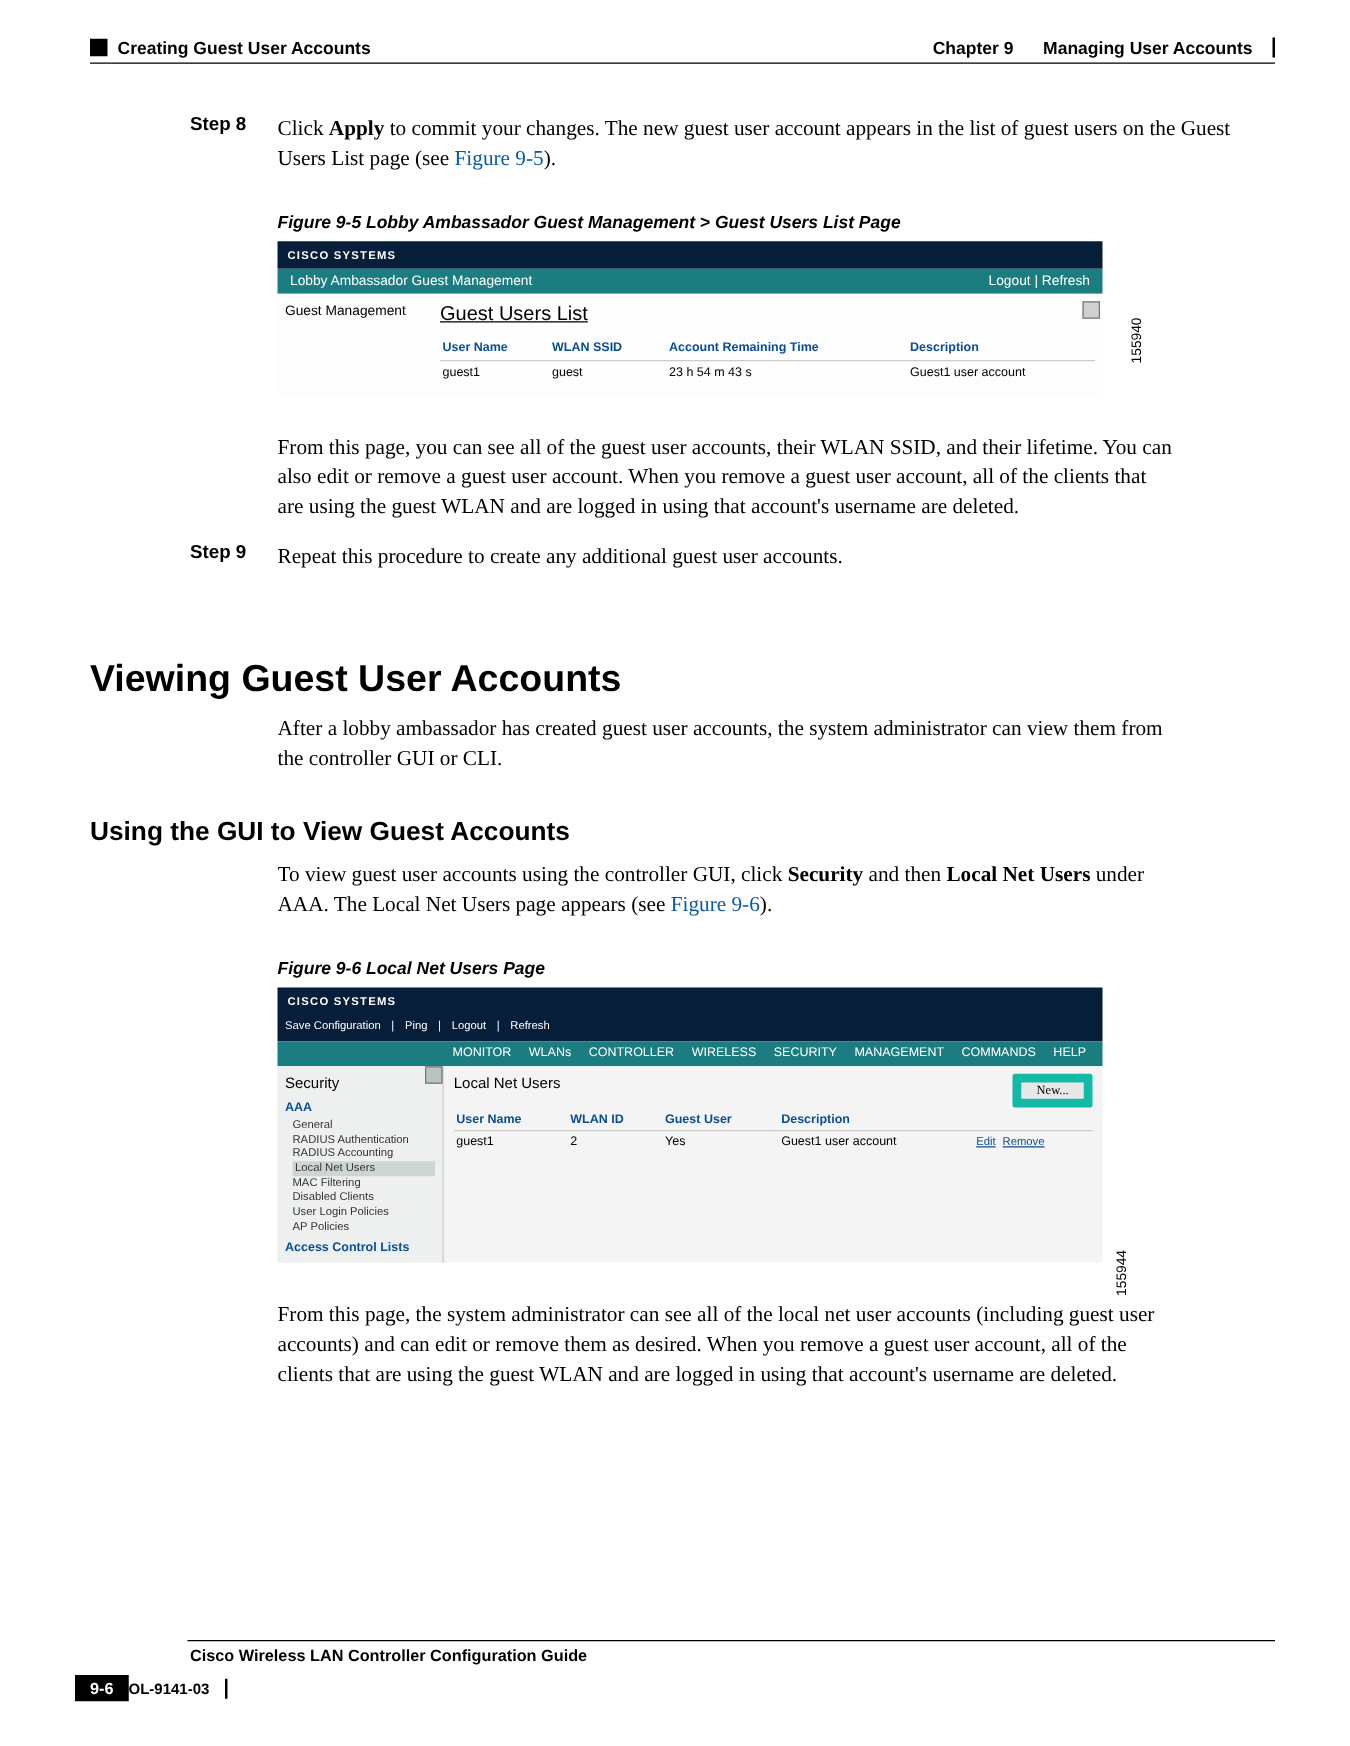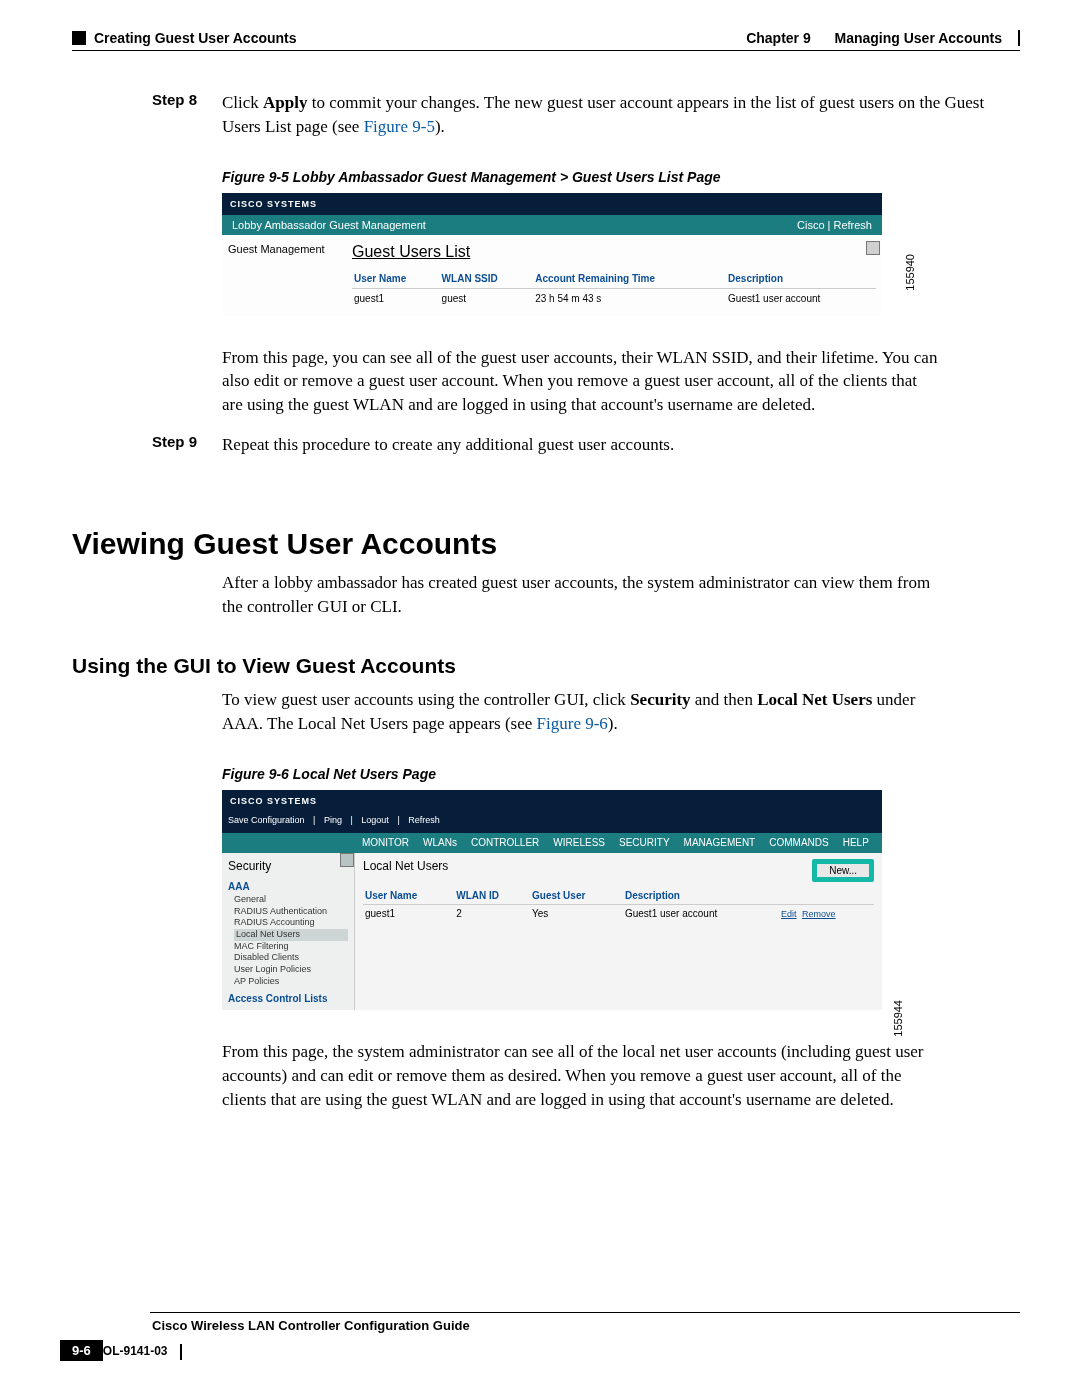--- a/index.html
+++ b/index.html
@@ -270,25 +270,26 @@
     padding:6px 8px;
     font-size:10px;
   }
   .f2-right .pg-title {
     font-size:12px;
     color:#000;
   }
   .f2-right .new-btn {
     float:right;
     background:#e8e8e8;
-    border:5px solid #14b8a6;
+    border:7px solid #14b8a6;
     border-radius:2px;
     font-size:10px;
     padding:1px 12px;
     color:#000;
+    font-family:Liberation Serif, serif;
   }
   .f2-table {
     width:100%;
     border-collapse:collapse;
     margin-top:14px;
     font-size:10px;
   }
   .f2-table th {
     text-align:left;
     color:#0a4d94;
@@ -379,21 +380,21 @@
   </div>
 
   <div class="figcap">Figure 9-5     Lobby Ambassador Guest Management &gt; Guest Users List Page</div>
 
   <div class="fig">
     <div class="f1-top">
       <span class="cisco-logo">Cisco Systems</span>
     </div>
     <div class="f1-bar">
       <span>Lobby Ambassador Guest Management</span>
-      <span>Cisco | Refresh</span>
+      <span>Logout | Refresh</span>
     </div>
     <div class="f1-body">
       <div class="f1-left">Guest Management</div>
       <div class="f1-right">
         <div class="f1-title">Guest Users List</div>
         <table class="f1-table">
           <tbody>
               <tr>
             <th>User Name</th>
             <th>WLAN SSID</th>

